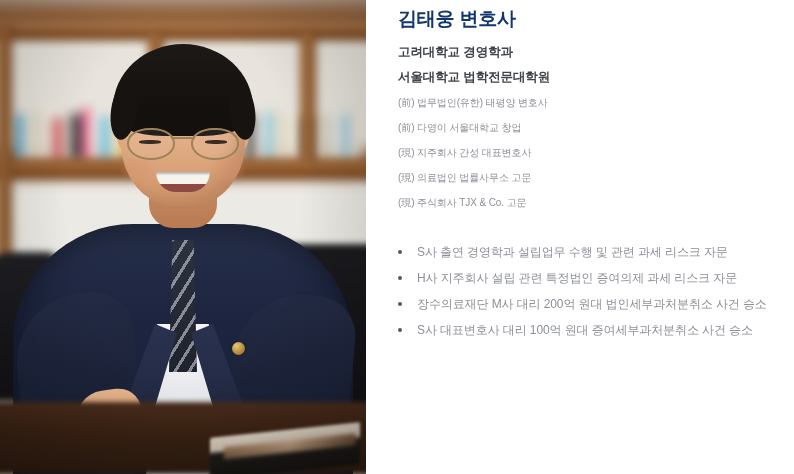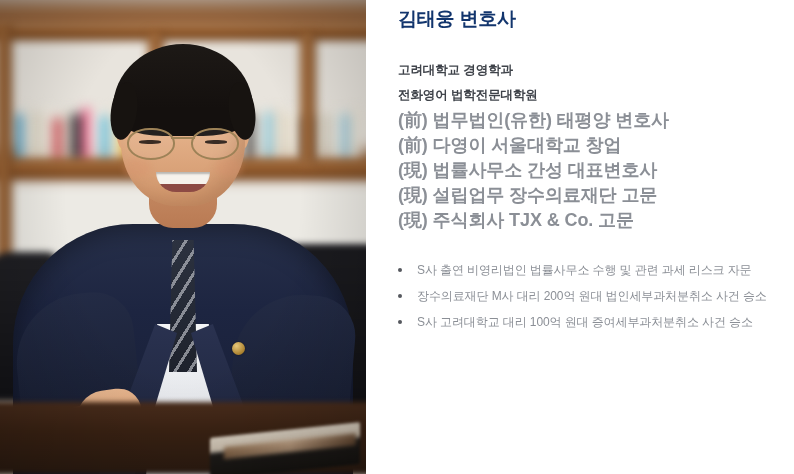--- a/index.html
+++ b/index.html
@@ -380,32 +380,32 @@
   .section-heading {
     margin: 0;
     padding-top: 8px;
     font-size: 19px;
     font-weight: 700;
     color: #12356d;
     letter-spacing: -0.2px;
     line-height: 30px;
   }
   .edu-block {
-    margin-top: 24px;
+    margin-top: 6px;
   }
   .edu-line {
     font-size: 12.5px;
     font-weight: 700;
     color: #3f434a;
     line-height: 25px;
     letter-spacing: -0.1px;
   }
   .career-line {
-    font-size: 18px;
-    font-weight: 700;
+    font-size: 10px;
+    font-weight: 400;
     color: #8b8f96;
     line-height: 25px;
     letter-spacing: -0.1px;
   }
   .cases-gap { height: 18px; }
   .case-head {
     font-size: 12.5px;
     font-weight: 700;
     color: #3f434a;
     line-height: 23px;
@@ -571,41 +571,45 @@
       <div class="photo-vignette"></div>
     </div>
   </div>
 
   <div class="content">
 
     <h1 class="name-heading">김태웅 변호사</h1>
 
     <div class="edu-block">
       <div class="edu-line">고려대학교 경영학과</div>
-      <div class="edu-line">전화영어 법학전문대학원</div>
+      <div class="edu-line">서울대학교 법학전문대학원</div>
       <div class="career-line">(前) 법무법인(유한) 태평양 변호사</div>
       <div class="career-line">(前) 다영이 서울대학교 창업</div>
-      <div class="career-line">(現) 법률사무소 간성  대표변호사</div>
-      <div class="career-line">(現) 설립업무 장수의료재단 고문</div>
+      <div class="career-line">(現) 지주회사 간성  대표변호사</div>
+      <div class="career-line">(現) 의료법인 법률사무소 고문</div>
       <div class="career-line">(現) 주식회사 TJX &amp; Co. 고문</div>
     </div>
 
     <div class="cases-gap"></div>
 
 
 
     <ul class="bullet-list">
       <li class="bullet-item">
         <span class="bullet-dot"></span>
-        <span>S사 출연 비영리법인 법률사무소 수행 및 관련 과세 리스크 자문</span>
+        <span>S사 출연 경영학과 설립업무 수행 및 관련 과세 리스크 자문</span>
+      </li>
+      <li class="bullet-item">
+        <span class="bullet-dot"></span>
+        <span>H사 지주회사 설립 관련 특정법인 증여의제 과세 리스크 자문</span>
       </li>
       <li class="bullet-item">
         <span class="bullet-dot"></span>
         <span>장수의료재단 M사 대리 200억 원대 법인세부과처분취소 사건 승소</span>
       </li>
       <li class="bullet-item">
         <span class="bullet-dot"></span>
-        <span>S사 고려대학교 대리 100억 원대 증여세부과처분취소 사건 승소</span>
+        <span>S사 대표변호사 대리 100억 원대 증여세부과처분취소 사건 승소</span>
       </li>
     </ul>
 
   </div>
 </div>
 
 </body></html>

